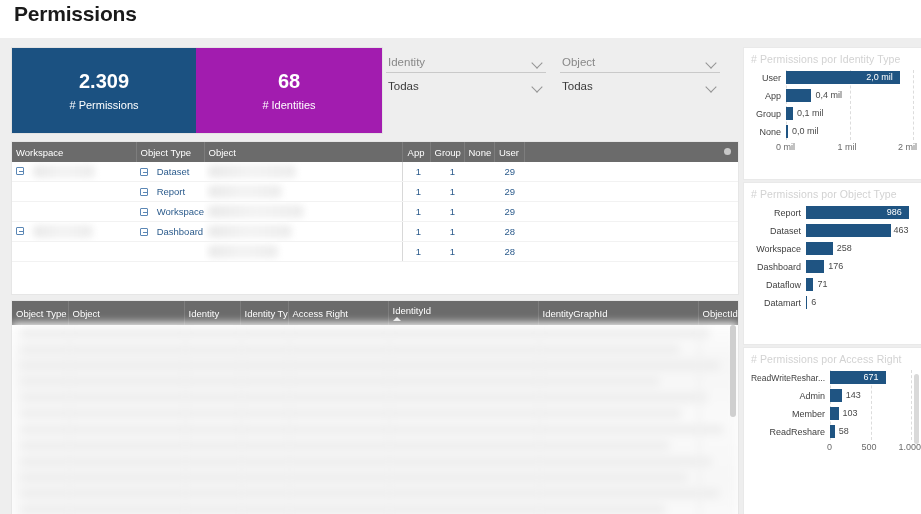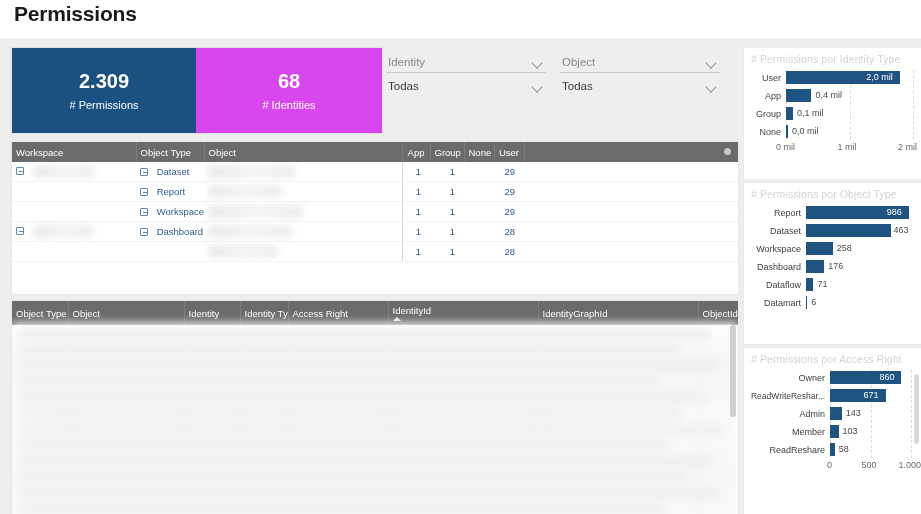--- a/index.html
+++ b/index.html
@@ -32,21 +32,21 @@
     display: flex;
     box-shadow: 0 0 0 1px #e3e3e3;
   }
   .kpi {
     flex: 1 1 0;
     display: flex; flex-direction: column;
     align-items: center; justify-content: center;
     color: #ffffff;
   }
   .kpi-a { background: #1b5181; flex: 0 0 184px; }
-  .kpi-b { background: #d946ef; flex: 1 1 auto; }
+  .kpi-b { background: #a21caf; flex: 1 1 auto; }
   .kpi-value { font-size: 20px; font-weight: bold; line-height: 1.1; }
   .kpi-label { font-size: 11px; margin-top: 7px; font-weight: normal; }
 
   
   .slicer-zone {
     position: absolute; left: 386px; top: 10px;
     width: 352px; height: 85px;
     background: #eeeeee;
     display: flex; gap: 14px;
   }
@@ -518,27 +518,20 @@
 
     <div class="chart-panel" id="chart3">
       <div class="chart-title"># Permissions por Access Right</div>
       <div class="plot">
         <div class="gridlines" style="left:86px; right:10px;">
           <i style="left:0%"></i>
             <i style="left:50%"></i>
             <i style="left:100%"></i>
         </div>
         <div class="barrow">
-          <div class="cat" style="width:82px">Owner</div>
-          <div class="bartrack">
-            <div class="bar" style="width:86%"></div>
-            <div class="bval inside" style="left:calc(86% - 22px)">860</div>
-          </div>
-        </div>
-        <div class="barrow">
           <div class="cat" style="width:82px; font-size:8.5px">ReadWriteReshar...</div>
           <div class="bartrack">
             <div class="bar" style="width:67%"></div>
             <div class="bval inside" style="left:calc(67% - 22px)">671</div>
           </div>
         </div>
         <div class="barrow">
           <div class="cat" style="width:82px">Admin</div>
           <div class="bartrack">
             <div class="bar" style="width:14.3%"></div>

